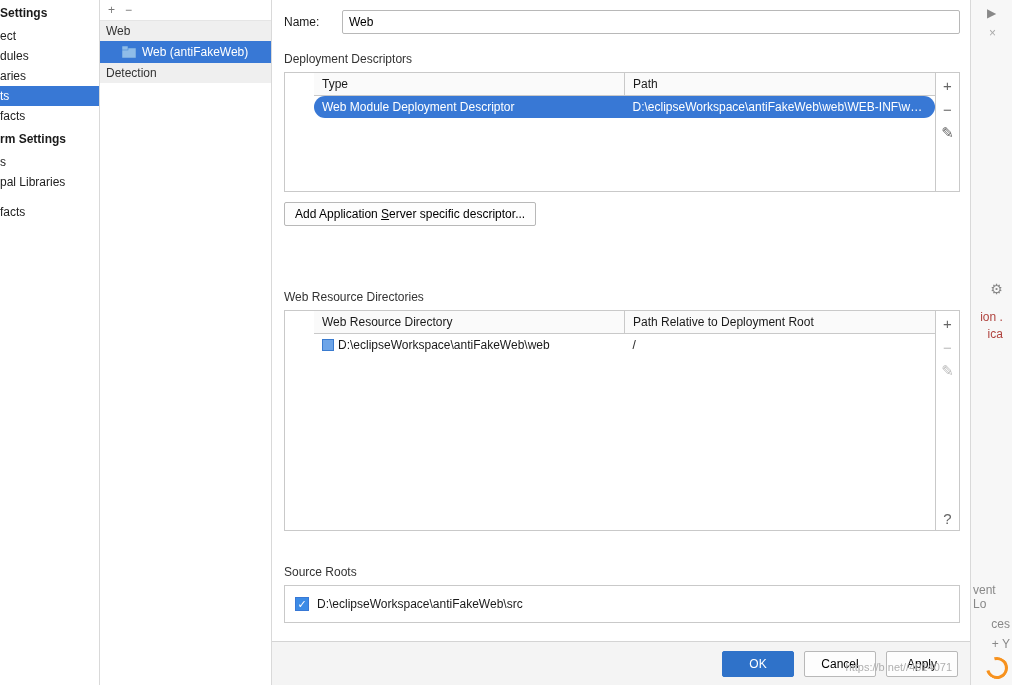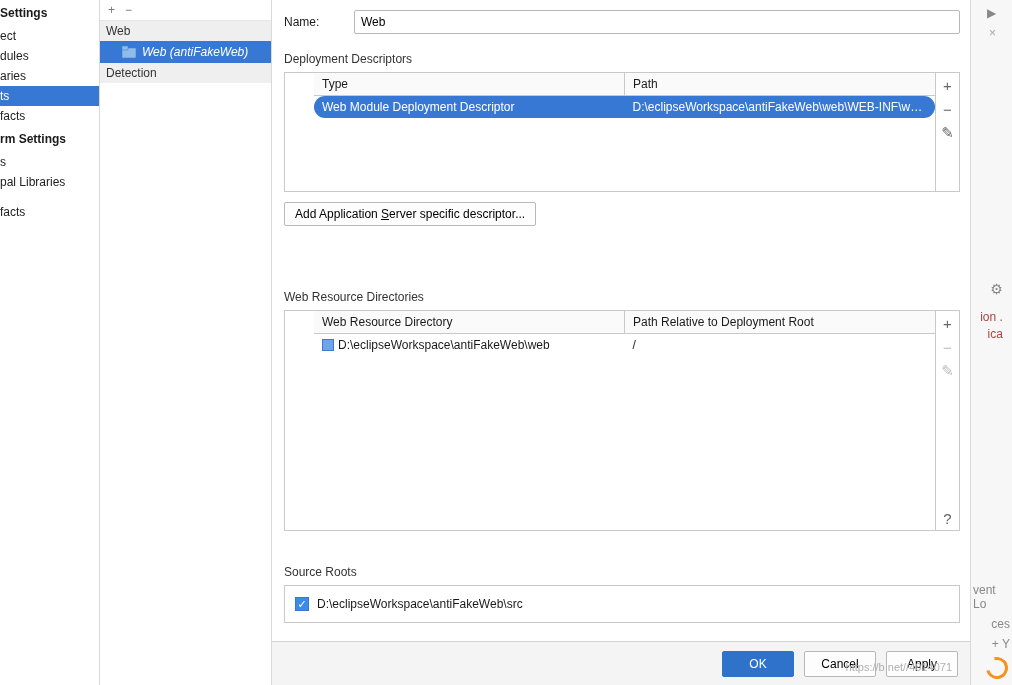--- a/index.html
+++ b/index.html
@@ -11,28 +11,28 @@
   .settings-col .heading { font-weight:bold; padding:6px 4px 6px 0; white-space:nowrap; }
   .settings-col .item { padding:3px 4px 3px 0; white-space:nowrap; color:#222; }
   .settings-col .item.selected { background:#3878d5; color:#fff; }
   .settings-col .sep { height:10px; }
 
   
   .tree-col { width:172px; background:#fff; border-right:1px solid #d9d9d9; display:flex; flex-direction:column; }
   .tree-toolbar { display:flex; gap:10px; padding:4px 8px; border-bottom:1px solid #e5e5e5; font-size:16px; color:#777; }
   .tree-toolbar span { line-height:1; cursor:pointer; }
   .tree-group-label { padding:3px 6px; background:#efefef; color:#333; }
-  .tree-item { padding:4px 6px 4px 22px; display:flex; align-items:center; gap:6px;font-style:italic; }
+  .tree-item { padding:4px 6px 4px 22px; display:flex; align-items:center; gap:6px; }
   .tree-item.selected { background:#3878d5; color:#fff; }
   .tree-folder-icon { width:14px; height:12px; display:inline-block; }
   .tree-folder-icon svg { display:block; }
 
   
   .main-col { flex:1; display:flex; flex-direction:column; padding:10px 0 0 12px; position:relative; min-width:0; }
-  .field-row { display:flex; align-items:center; gap:22px; margin:0 10px 14px 0; }
+  .field-row { display:flex; align-items:center; gap:10px; margin:0 10px 14px 0; }
   .field-row label { width:48px; }
   .text-input { flex:1; height:24px; border:1px solid #b8b8b8; border-radius:2px; padding:0 6px; background:#fff; }
 
   .section-title { margin:4px 0 6px 0; color:#333; }
 
   .table-frame { margin-right:10px; display:flex; border:1px solid #c9c9c9; height:120px; margin-bottom:10px;padding-left:29px; }
   .table-frame.tall { height:221px; }
   .table-body { flex:1; display:flex; flex-direction:column; overflow:hidden; }
   .tbl-header { display:flex; background:#fafafa; border-bottom:1px solid #c9c9c9; }
   .tbl-header .th { padding:4px 8px; border-right:1px solid #c9c9c9; flex:1; }

